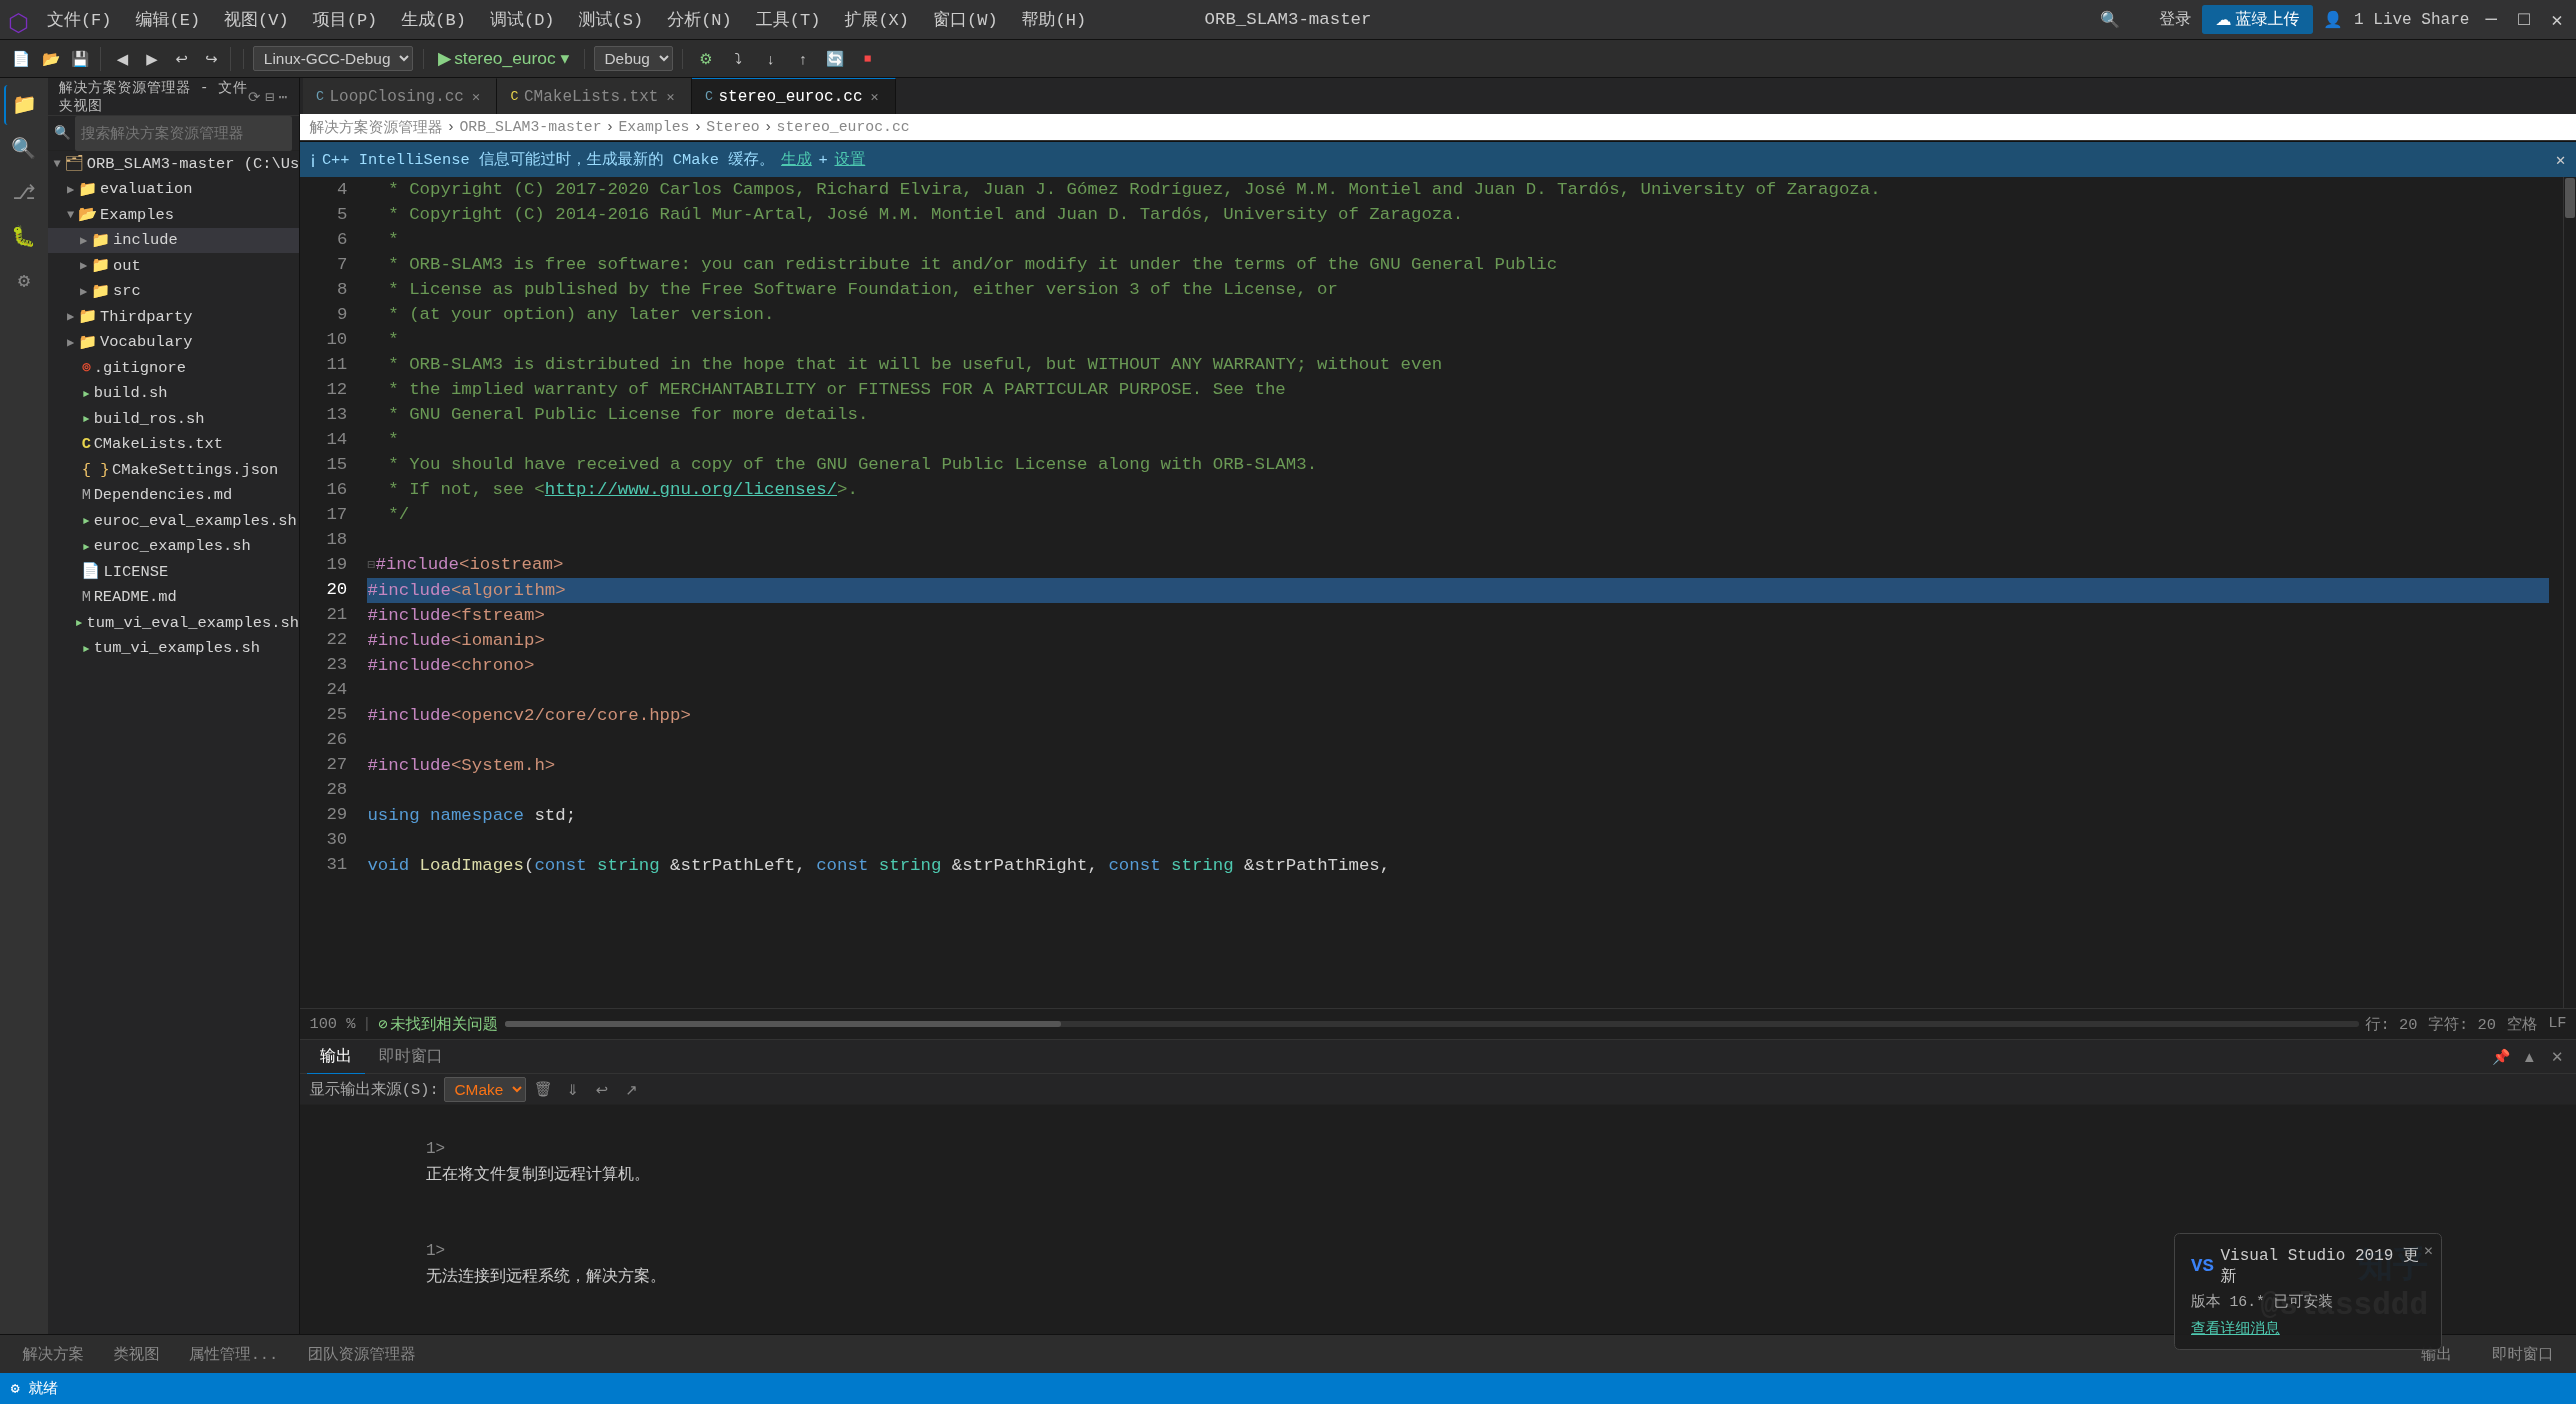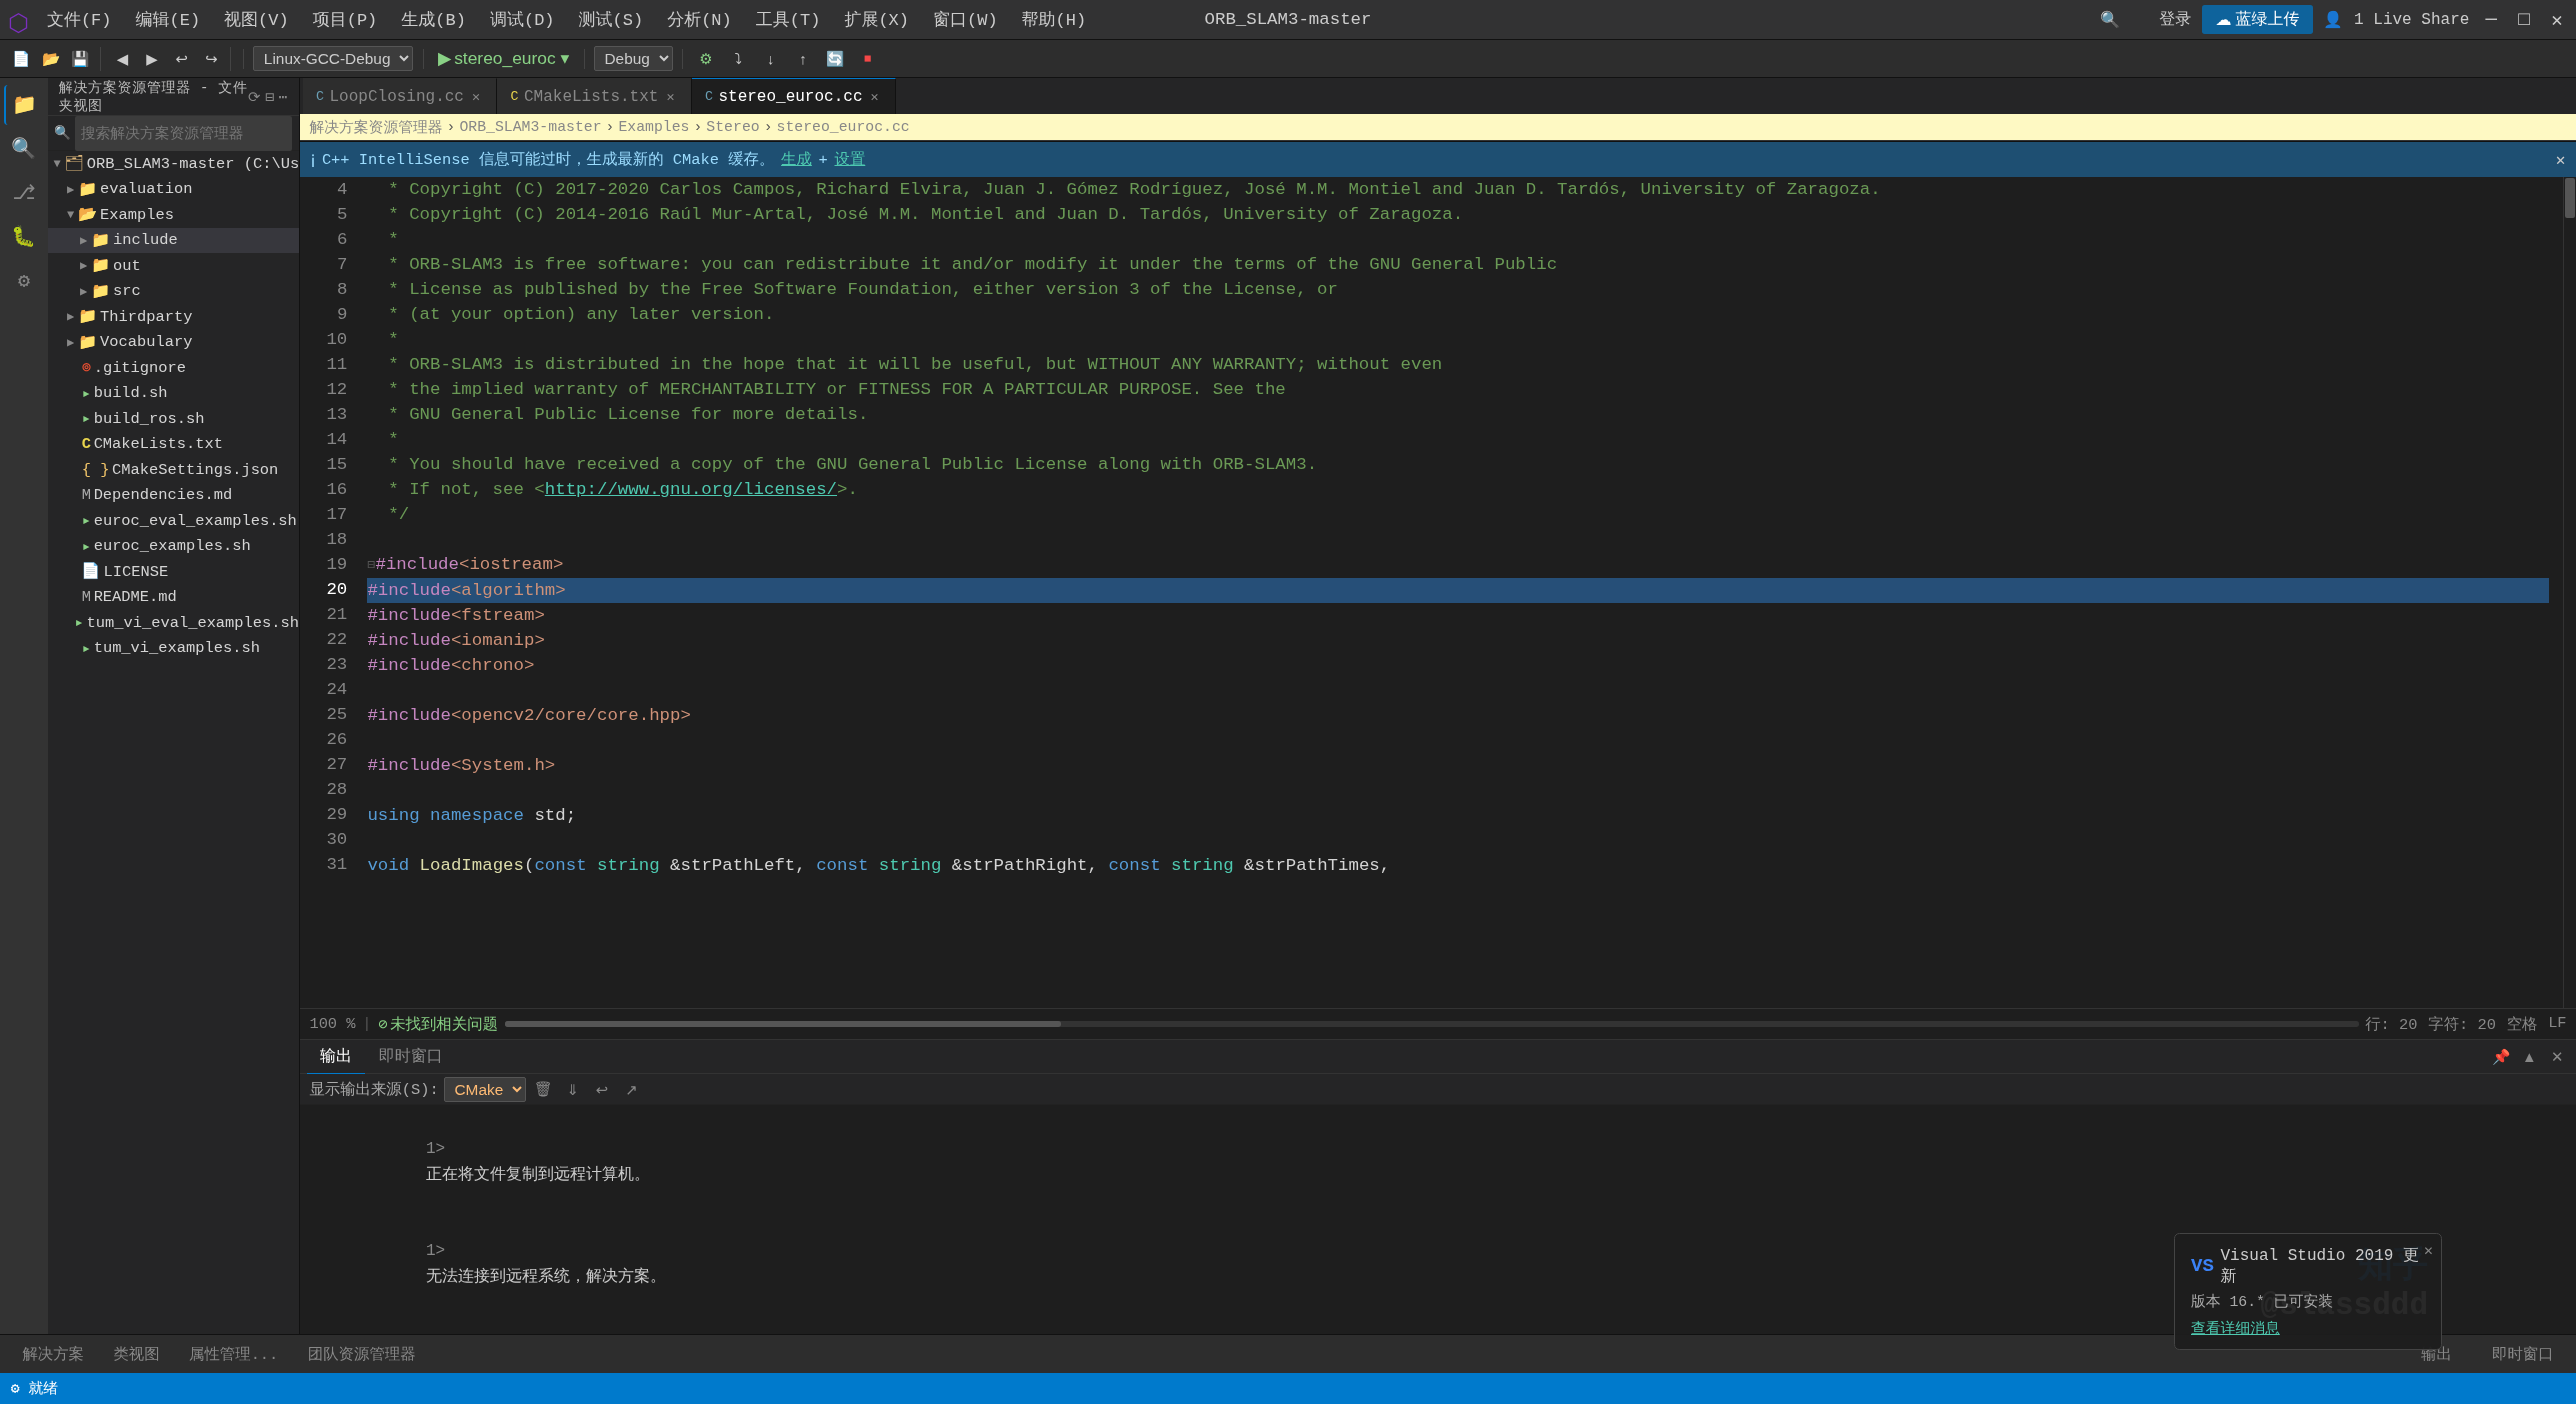--- a/index.html
+++ b/index.html
@@ -176,21 +176,21 @@
     .tab-close {
       font-size: 13.4px;
       color: #888;
       cursor: pointer;
       padding: 1.3px 2.7px;
       border-radius: 2px;
     }
 
     .breadcrumb-bar {
       height: 27px;
-      background: #fef9c3;
+      background: #ffffff;
       display: flex;
       align-items: center;
       padding: 0 9.4px;
       font-size: 14.8px;
       color: #888;
       gap: 4px;
       border-bottom: 0.7px solid #333;
     }
     .breadcrumb-sep { color: #555; }
 
@@ -909,21 +909,21 @@
             <span>即时窗口</span>
           </div>
           <div class="panel-controls">
             <button class="panel-ctrl-btn">📌</button>
             <button class="panel-ctrl-btn">▲</button>
             <button class="panel-ctrl-btn">✕</button>
           </div>
         </div>
         <div class="panel-toolbar">
           <span style="font-size:15.4px; color:#aaa;">显示输出来源(S):</span>
-          <select style="background:#3c3c3c; border:0.7px solid #555; color:#fdba74; font-size:15.4px; padding:2px 5.4px; border-radius:2px;"><option>CMake</option></select>
+          <select style="background:#3c3c3c; border:0.7px solid #555; color:#f97316; font-size:15.4px; padding:2px 5.4px; border-radius:2px;"><option>CMake</option></select>
           <button class="panel-ctrl-btn" title="Clear">🗑</button>
           <button class="panel-ctrl-btn">⇓</button>
           <button class="panel-ctrl-btn">↩</button>
           <button class="panel-ctrl-btn">↗</button>
         </div>
         <div class="panel-output">
           <div class="output-line">
             <span class="output-num">1&gt; </span>
             <span>正在将文件复制到远程计算机。</span>
           </div>

